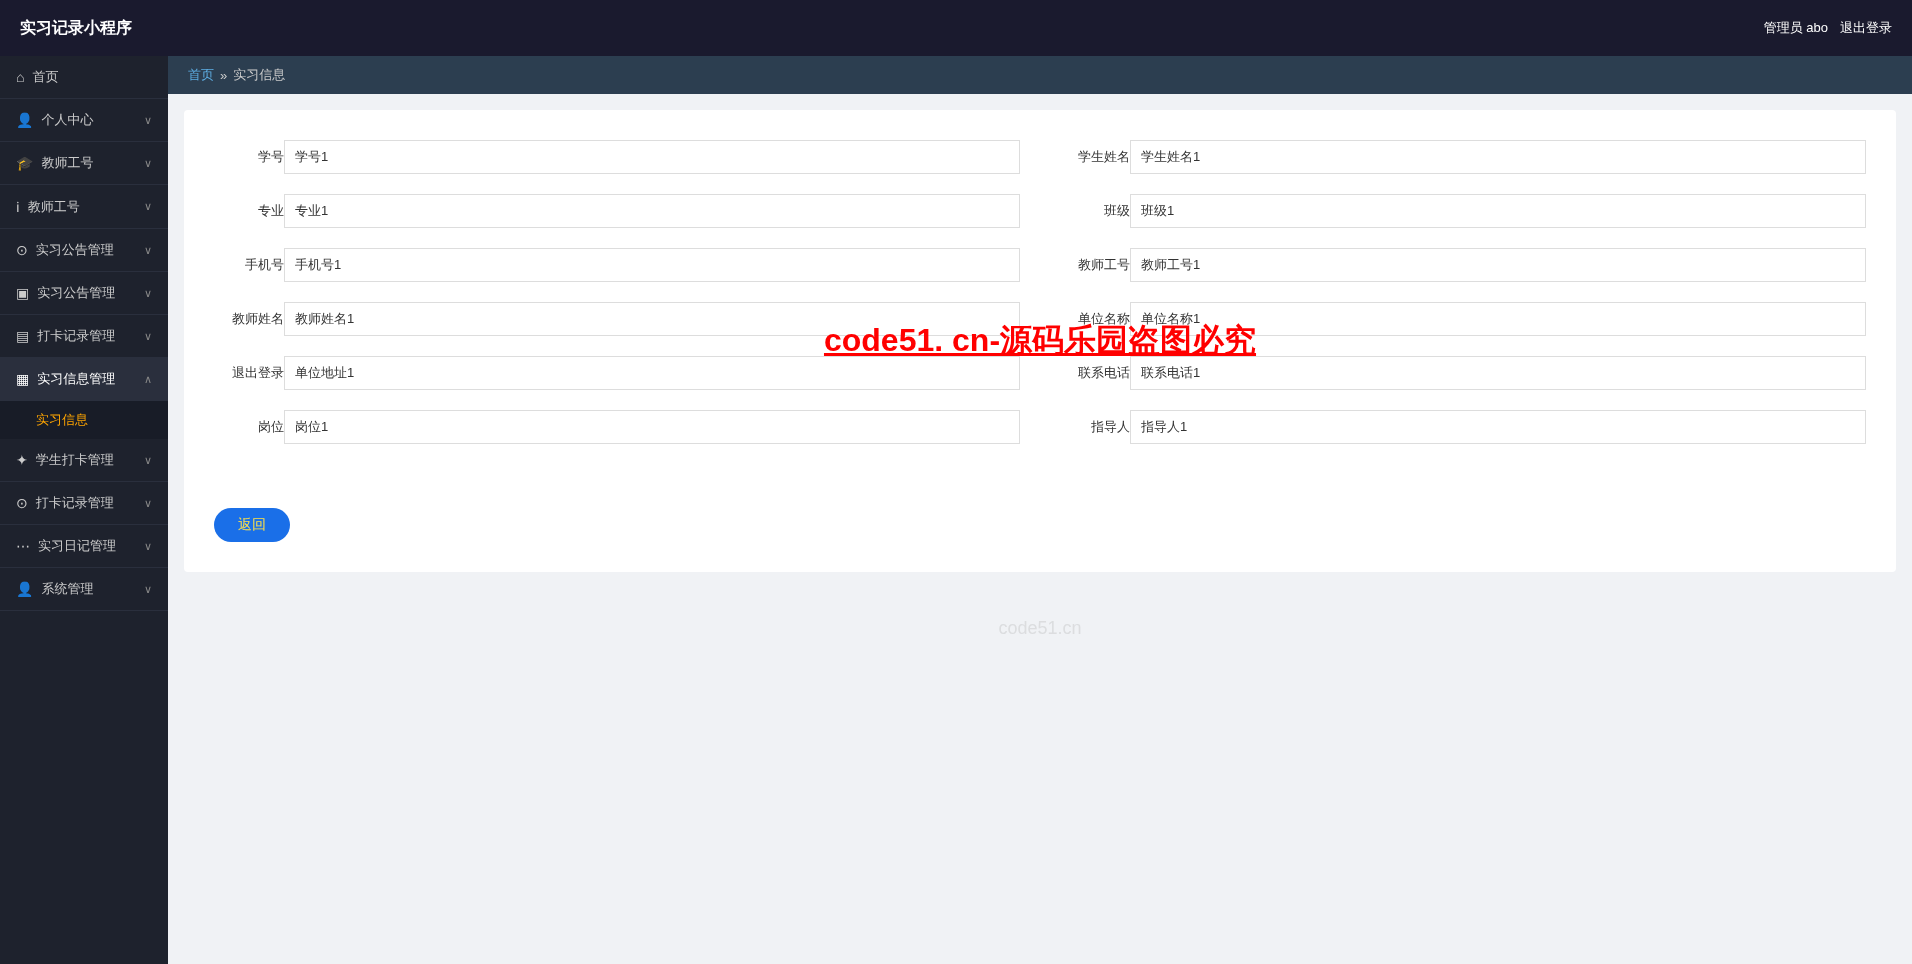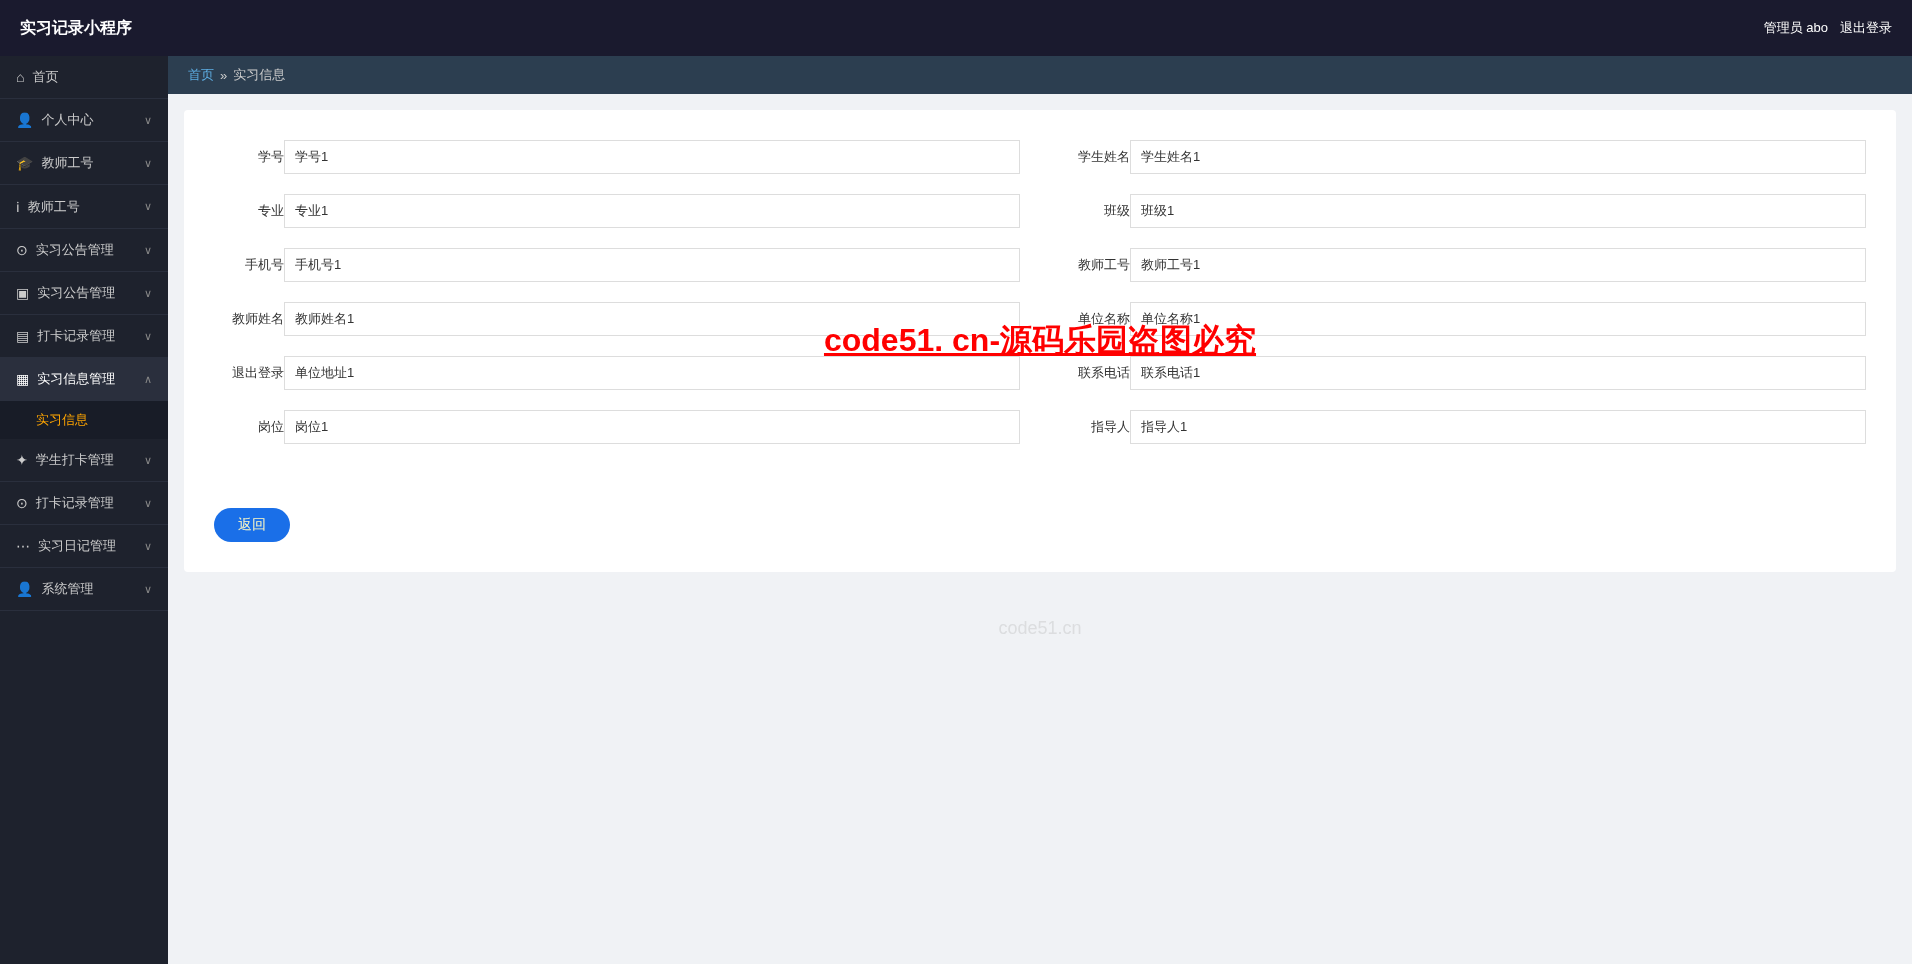--- a/index.html
+++ b/index.html
@@ -116,21 +116,21 @@
     .form-actions {
       margin-top: 24px;
       grid-column: 1 / -1;
       display: flex;
       align-items: center;
       gap: 12px;
     }
 
     .btn-return {
       background: #1a6fe8;
-      color: #fef9c3;
+      color: #fde047;
       border: none;
       border-radius: 20px;
       padding: 8px 24px;
       font-size: 14px;
       cursor: pointer;
       font-family: inherit;
     }
 
     .big-watermark {
       position: absolute;

